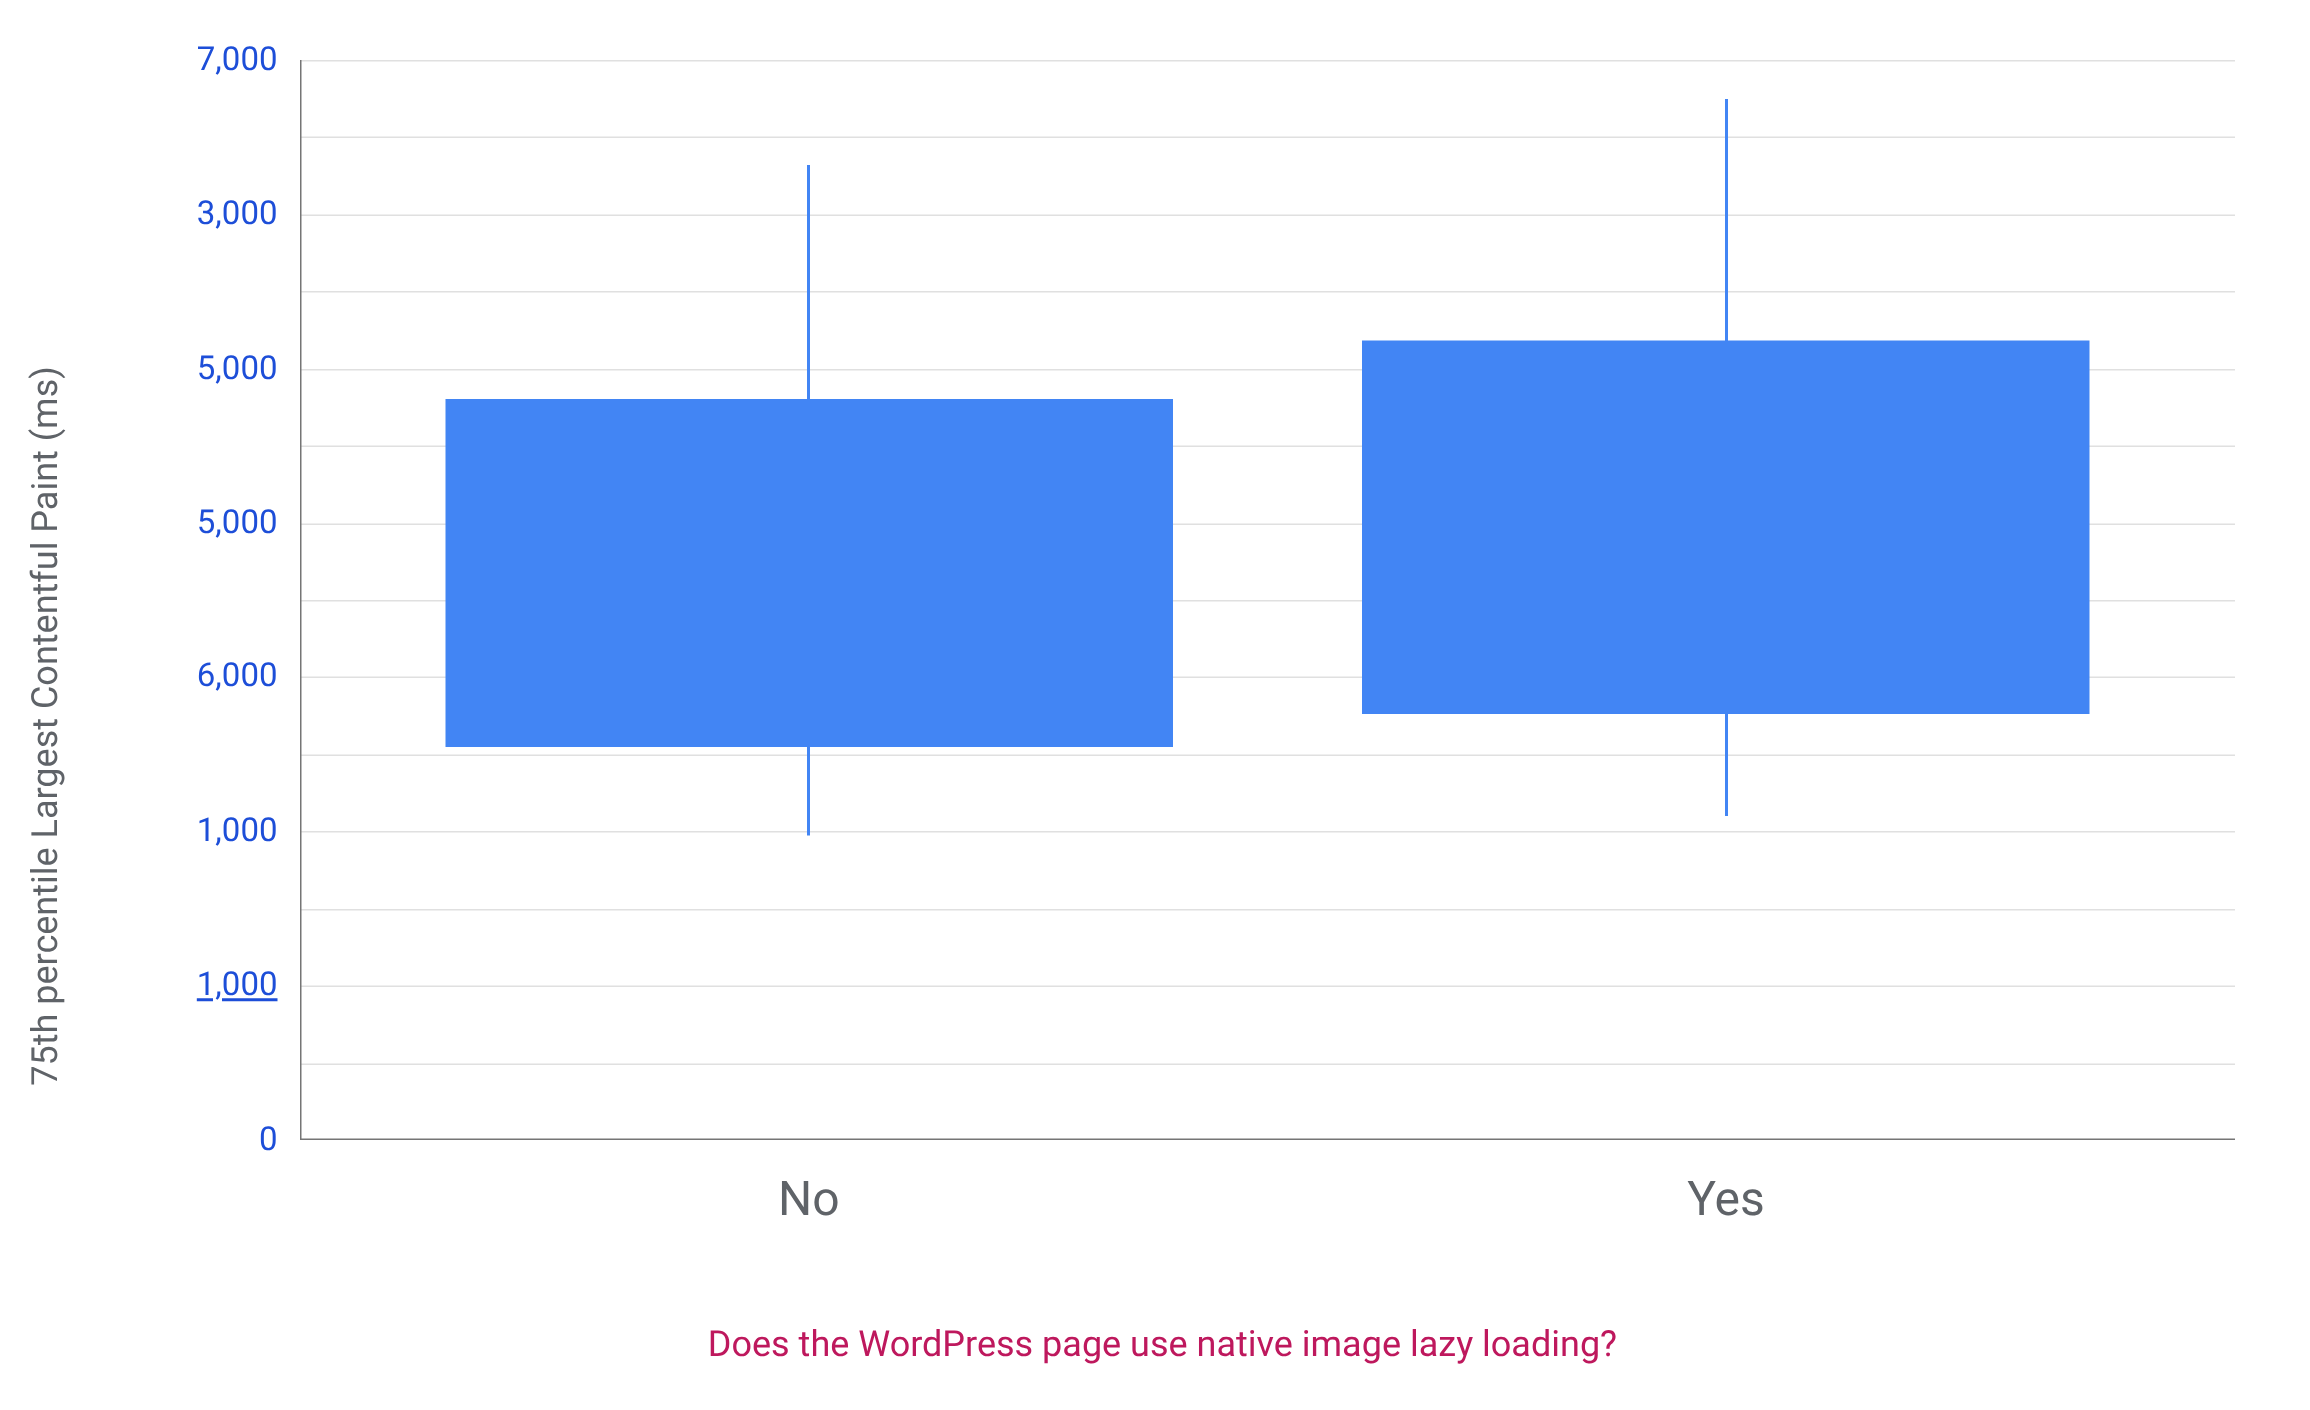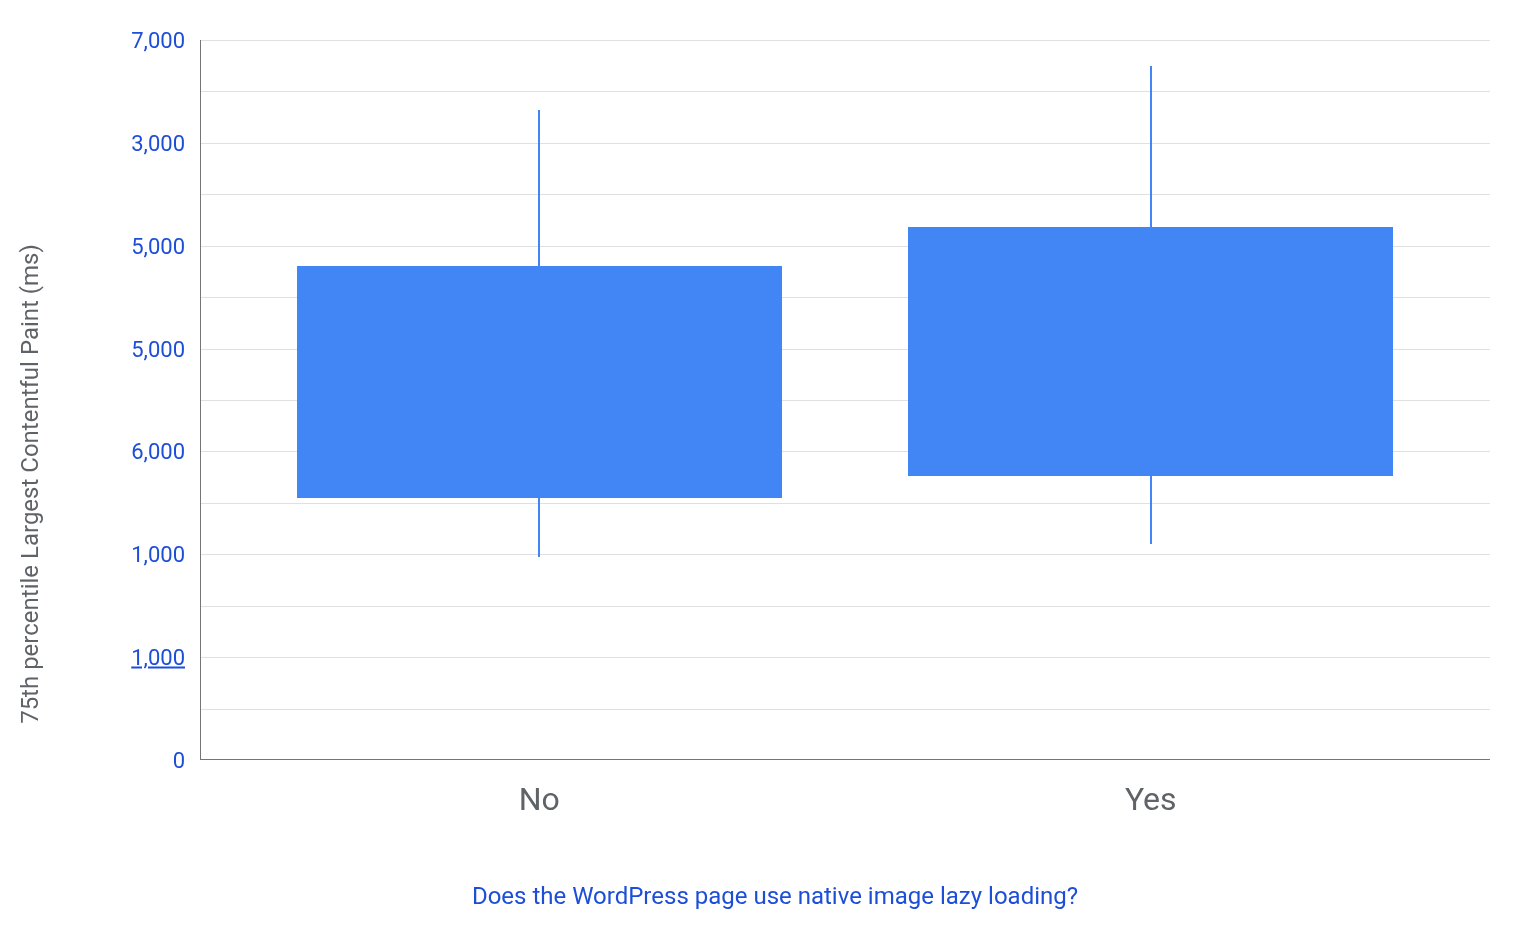--- a/index.html
+++ b/index.html
@@ -31,21 +31,21 @@
       font-size: 24px;
       white-space: nowrap;
       width: 700px;
       text-align: center;
     }
     .x-axis-label {
       position: absolute;
       bottom: 10px;
       left: 50%;
       transform: translateX(-50%);
-      color: #1d4ed8;
+      color: #be185d;
       font-size: 24px;
       white-space: nowrap;
     }
     .plot-area {
       position: absolute;
       left: 160px;
       top: 20px;
       width: 1290px;
       height: 720px;
     }

